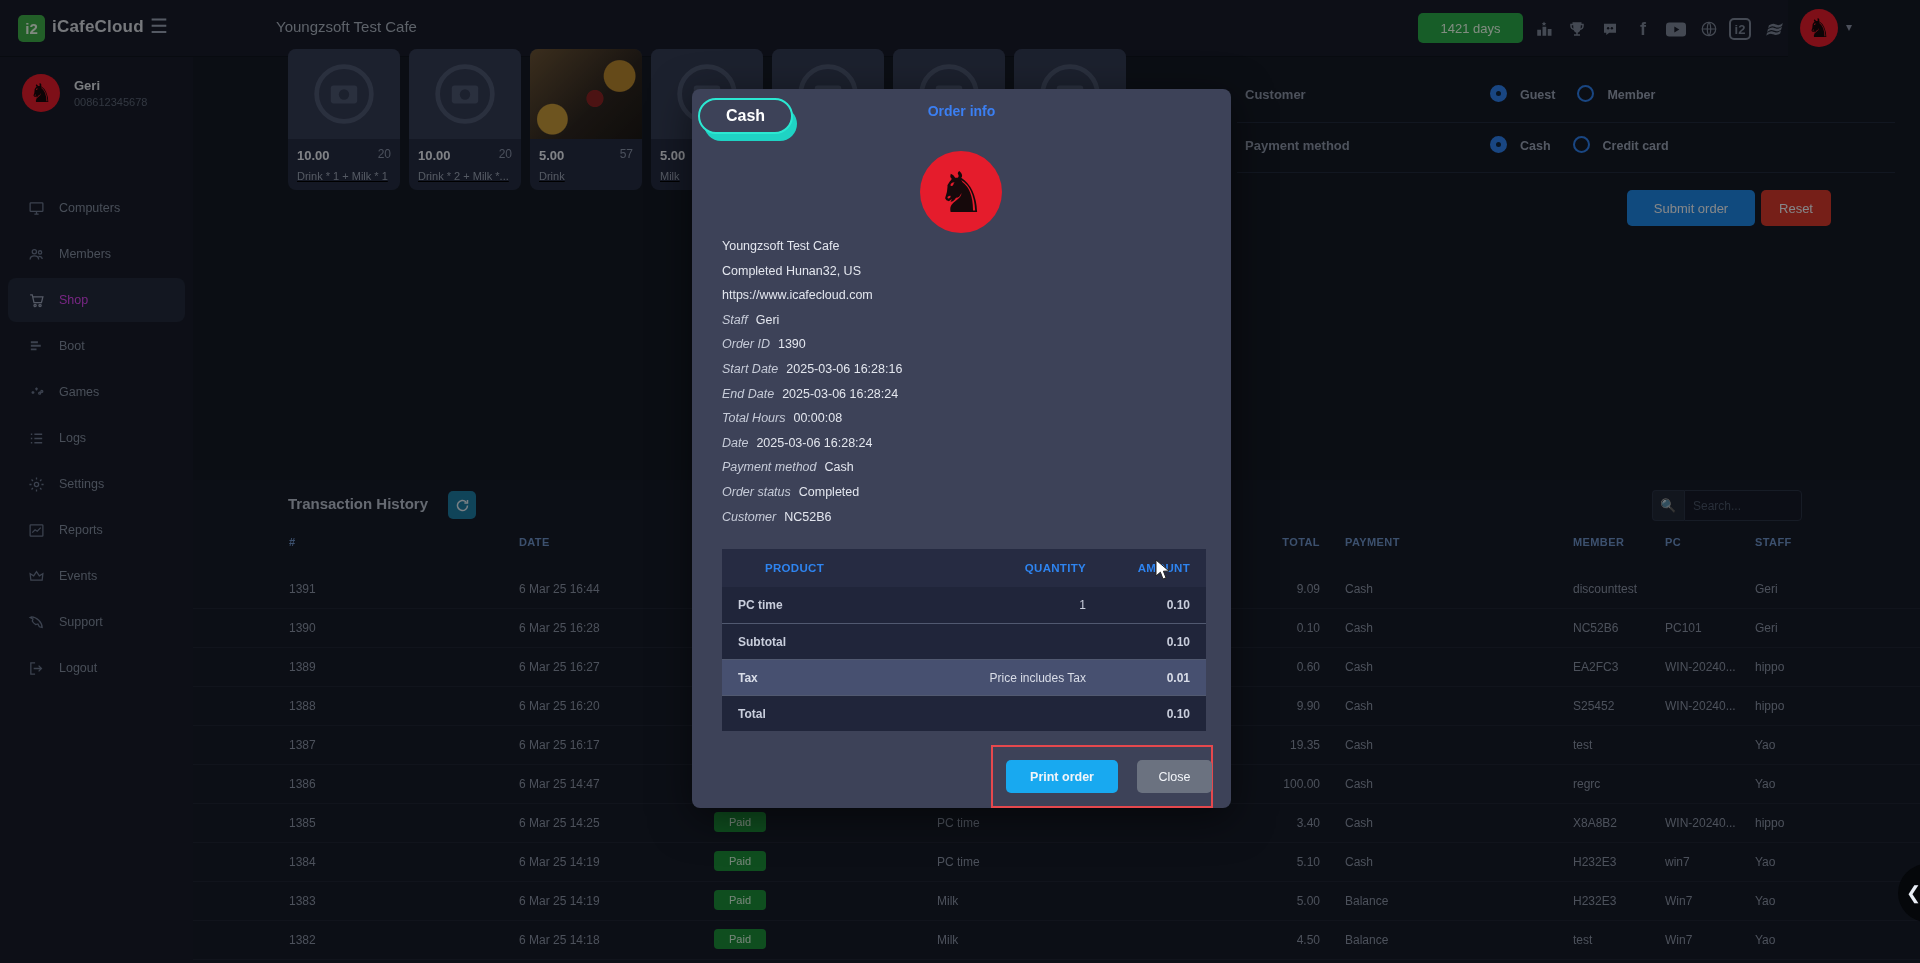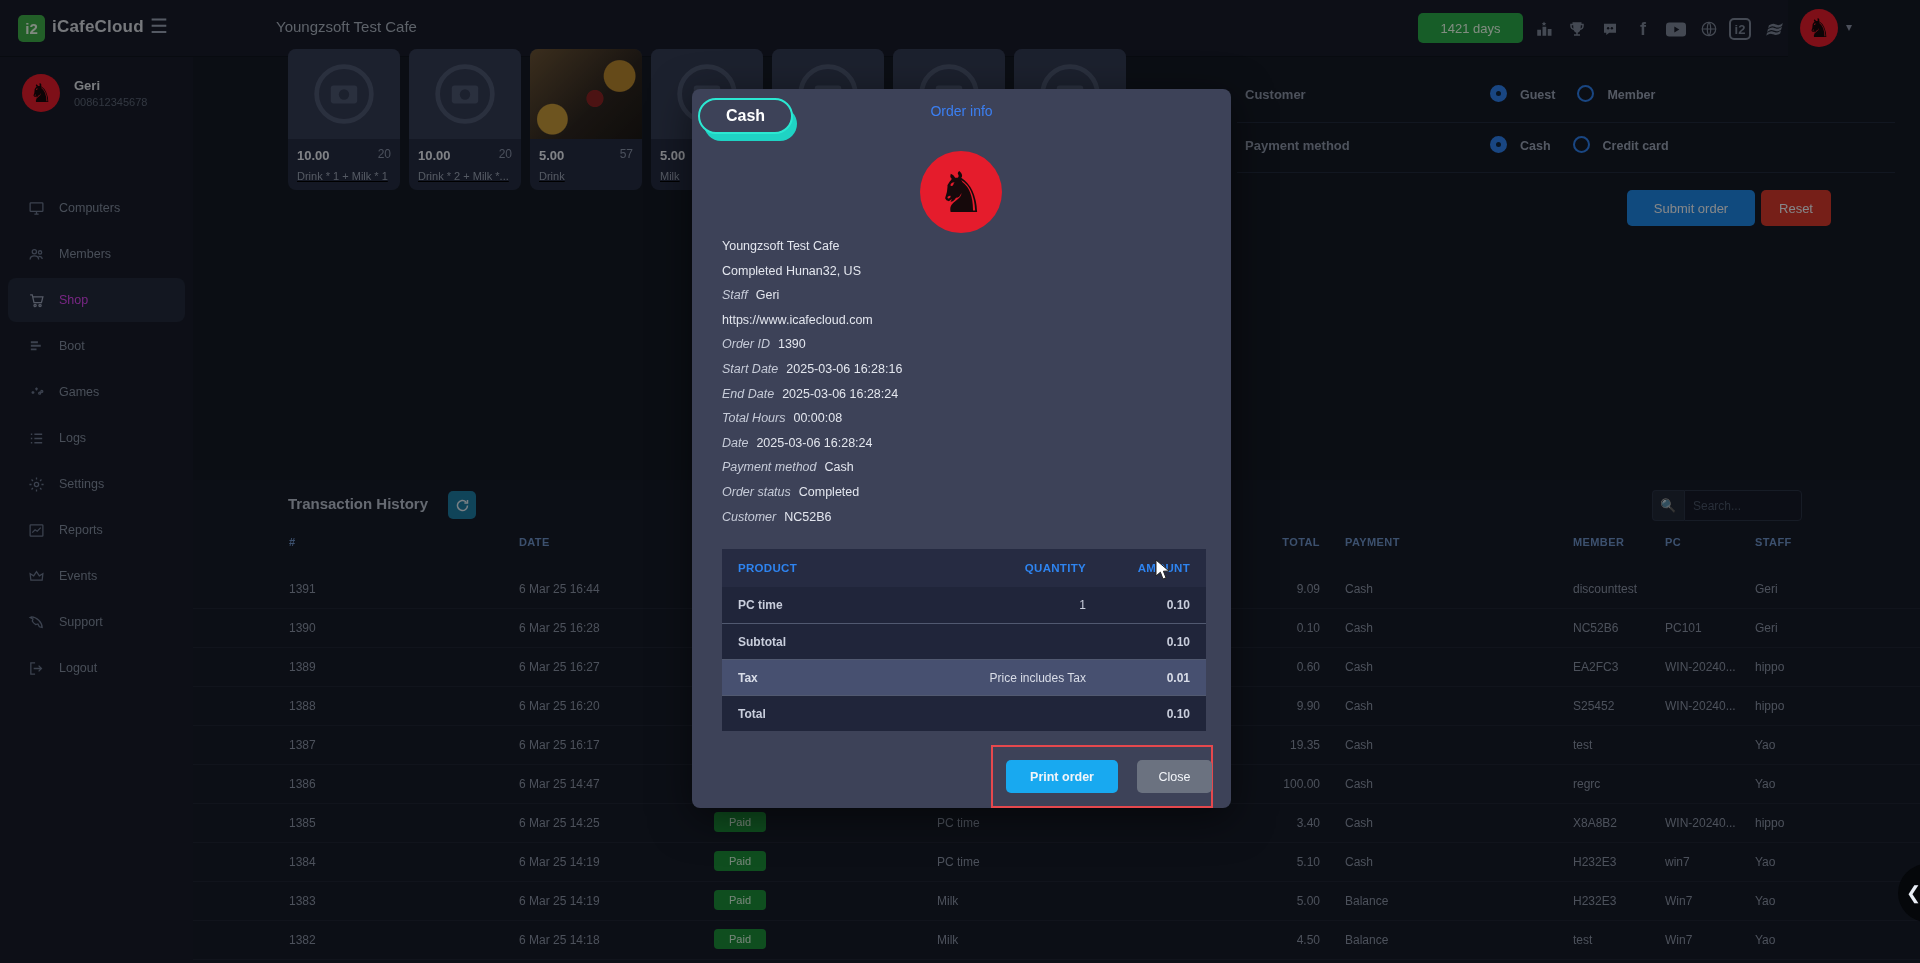--- a/index.html
+++ b/index.html
@@ -82,28 +82,28 @@
   .paid-badge{display:inline-block;min-width:52px;padding:4px 10px;background:#1d8f3a;color:#d9f5de;border-radius:4px;
     font-size:11px;text-align:center;}
   .paid-badge:empty{display:none;}
 
   
   #overlay{left:0;top:0;width:1920px;height:963px;background:rgba(0,0,0,0.45);z-index:50;}
   #modal{left:692px;top:89px;width:539px;height:719px;background:#3d4258;border-radius:8px;z-index:60;
     box-shadow:0 10px 40px rgba(0,0,0,.5);}
   .m-badge{left:6px;top:9px;padding:7px 26px;border:2px solid #2be8d2;border-radius:22px;color:#ffffff;
     font-size:16px;font-weight:bold;background:#3d4258;box-shadow:5px 8px 0 -1px #1fd3c4;}
-  .m-title{left:0;right:0;top:14px;text-align:center;font-size:14px;font-weight:normal;color:#3b7ff2;}
+  .m-title{left:0;right:0;top:14px;text-align:center;font-size:14px;font-weight:bold;color:#3b7ff2;}
   #m-logo{left:228px;top:62px;width:82px;height:82px;font-size:56px;position:absolute;}
   .m-info{left:30px;top:150px;width:480px;}
   .m-line{height:24.6px;font-size:12.5px;color:#e3e6ee;}
   .m-line .lbl{font-style:italic;color:#c6cbd8;margin-right:8px;}
   .m-table{left:30px;top:460px;width:484px;font-size:12px;}
   .m-thead{display:flex;height:38px;background:#262b42;align-items:center;color:#2e84f0;font-weight:bold;
-    font-size:11.5px;letter-spacing:.3px;}
+    font-size:11.5px;letter-spacing:.3px;padding-left:27px;}
   .m-tr{display:flex;height:36px;background:#20253a;align-items:center;color:#c9cedc;border-top:1px solid #515970;}
   .m-tr.hl{background:#475070;color:#d9dde8;}
   .col-p{flex:1;padding-left:16px;text-align:left;font-weight:bold;}
   .col-q{width:160px;text-align:right;}
   .col-a{width:120px;text-align:right;padding-right:16px;font-weight:bold;}
   .m-annotation{left:299px;top:656px;width:222px;height:63px;border:2px solid #e5484d;}
   #print-btn{left:314px;top:671px;width:112px;height:33px;background:#18a9f0;font-weight:bold;font-size:12.5px;}
   #close-btn{left:445px;top:671px;width:75px;height:33px;background:#6b7280;font-weight:normal;font-size:12.5px;}
   #cursor{left:463px;top:470px;width:18px;height:22px;}
 
@@ -464,22 +464,22 @@
   <div id="overlay" class="abs"></div>
 
   <div id="modal" class="abs">
     <div class="abs m-badge">Cash</div>
     <div class="abs m-title">Order info</div>
     <div id="m-logo" class="avatar">♞</div>
 
     <div class="abs m-info">
       <div class="m-line">Youngzsoft Test Cafe</div>
       <div class="m-line">Completed Hunan32, US</div>
+      <div class="m-line">https://www.icafecloud.com</div>
       <div class="m-line"><span class="lbl">Staff</span><span>Geri</span></div>
-      <div class="m-line">https://www.icafecloud.com</div>
       <div class="m-line"><span class="lbl">Order ID</span><span>1390</span></div>
       <div class="m-line"><span class="lbl">Start Date</span><span>2025-03-06 16:28:16</span></div>
       <div class="m-line"><span class="lbl">End Date</span><span>2025-03-06 16:28:24</span></div>
       <div class="m-line"><span class="lbl">Total Hours</span><span>00:00:08</span></div>
       <div class="m-line"><span class="lbl">Date</span><span>2025-03-06 16:28:24</span></div>
       <div class="m-line"><span class="lbl">Payment method</span><span>Cash</span></div>
       <div class="m-line"><span class="lbl">Order status</span><span>Completed</span></div>
       <div class="m-line"><span class="lbl">Customer</span><span>NC52B6</span></div>
     </div>
 

